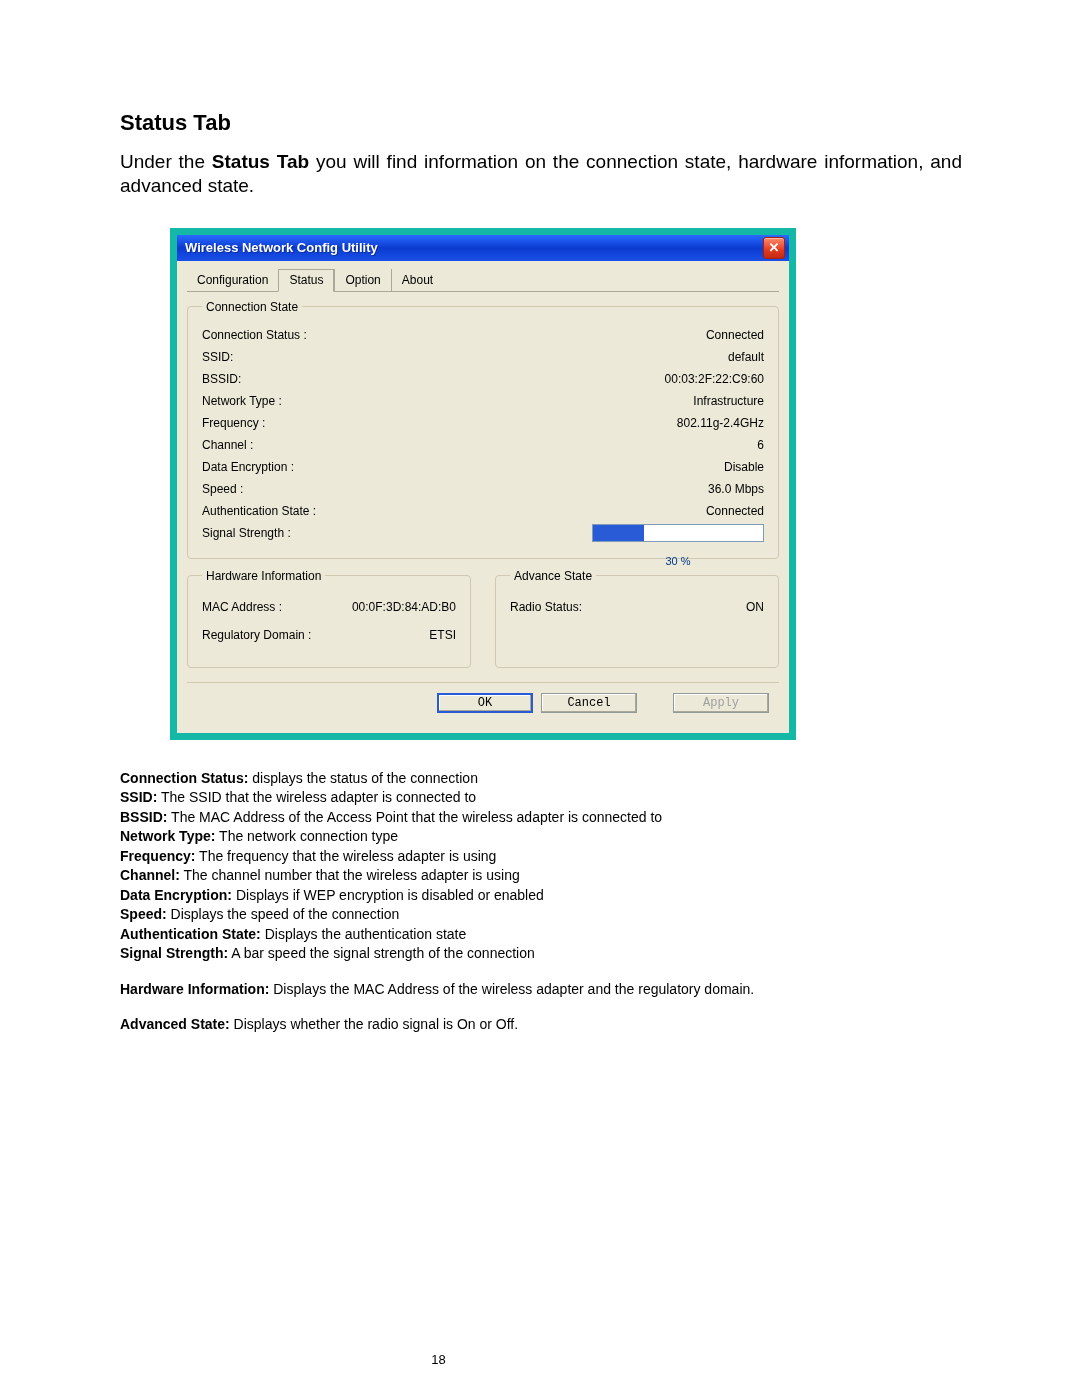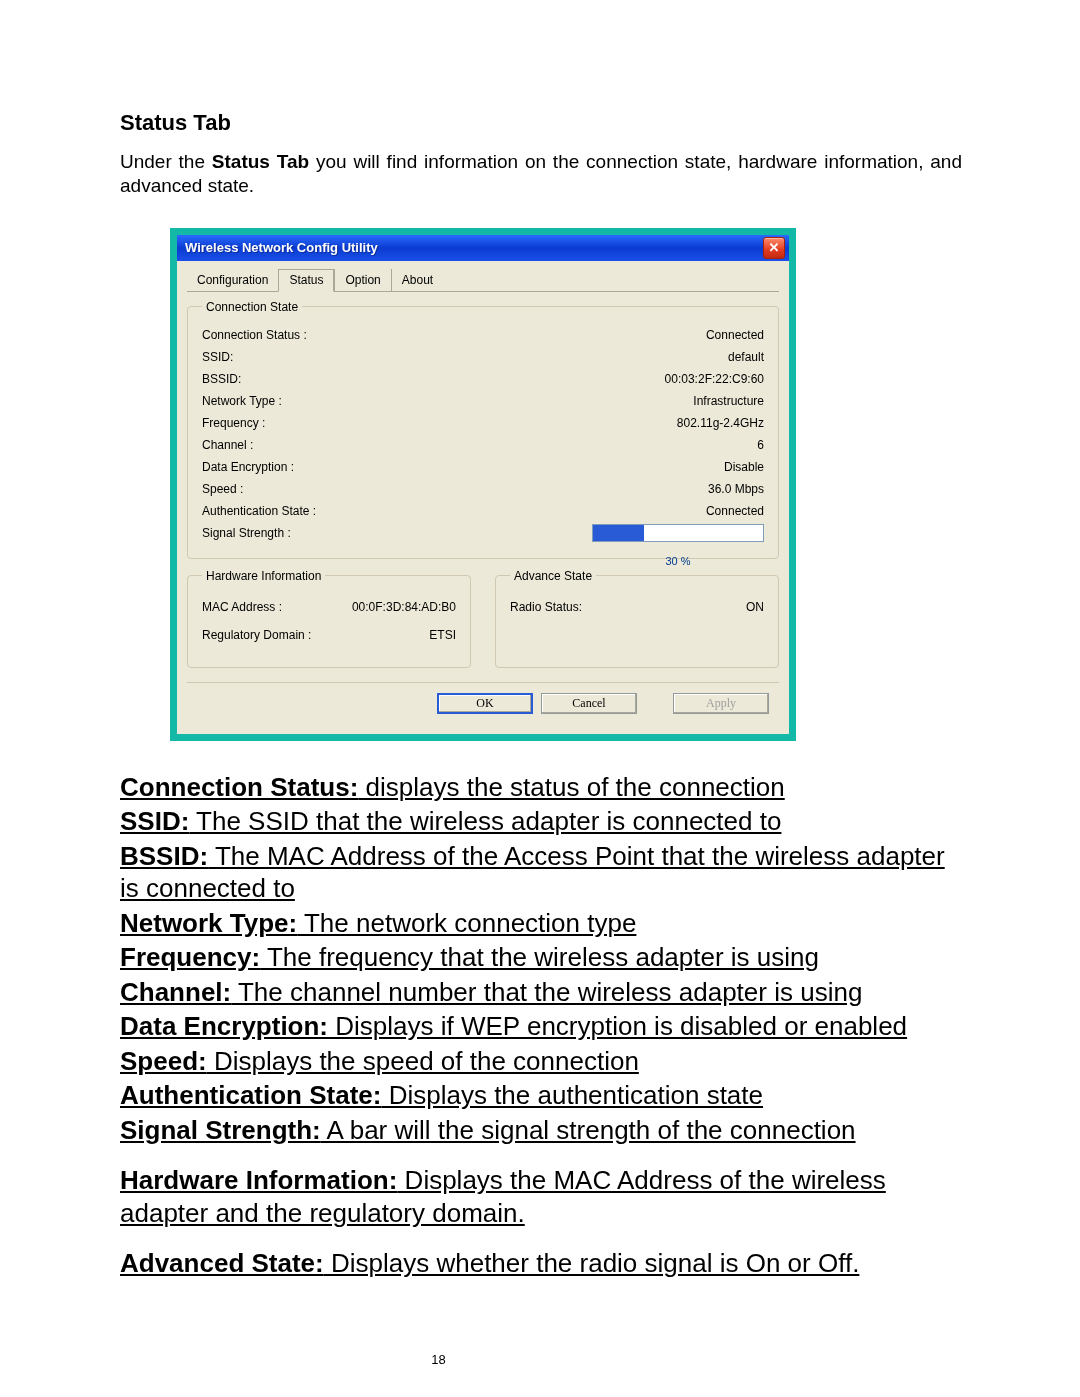--- a/index.html
+++ b/index.html
@@ -168,35 +168,34 @@
     display: flex;
     justify-content: flex-end;
     gap: 8px;
     padding: 10px 10px 10px 0;
     border-top: 1px solid #d0c8b0;
     margin-top: 4px;
   }
   .btn {
     min-width: 74px;
     padding: 2px 10px;
-    font-family: Liberation Serif, serif;
+    font-family: Liberation Mono, monospace;
     font-size: 12px;
     text-align: center;
     border: 1px solid #919b9c;
     background: #ece9d8;
     box-shadow: inset -1px -1px 0 #aca899, inset 1px 1px 0 #fff;
   }
   .btn.default { border: 2px solid #2a5bd7; padding: 1px 9px; }
   .btn.disabled { color: #a0a0a0; margin-left: 28px; }
 
   
   .defs {
-    font-size: 26px;
+    font-size: 14px;
     line-height: 1.25;
-    text-decoration: underline;
   }
   .defs p { margin: 0 0 2px 0; }
   .defs .gap { margin-top: 18px; }
 
   .page-num {
     position: absolute;
     bottom: 30px;
     left: 0;
     width: 877px;
     text-align: center;
@@ -314,21 +313,21 @@
   <div class="defs">
     <p><b>Connection Status:</b><span> displays the status of the connection</span></p>
     <p><b>SSID:</b><span> The SSID that the wireless adapter is connected to</span></p>
     <p><b>BSSID:</b><span> The MAC Address of the Access Point that the wireless adapter is connected to</span></p>
     <p><b>Network Type:</b><span> The network connection type</span></p>
     <p><b>Frequency:</b><span> The frequency that the wireless adapter is using</span></p>
     <p><b>Channel:</b><span> The channel number that the wireless adapter is using</span></p>
     <p><b>Data Encryption:</b><span> Displays if WEP encryption is disabled or enabled</span></p>
     <p><b>Speed:</b><span> Displays the speed of the connection</span></p>
     <p><b>Authentication State:</b><span> Displays the authentication state</span></p>
-    <p><b>Signal Strength:</b><span> A bar will the signal strength of the connection</span></p>
+    <p><b>Signal Strength:</b><span> A bar speed the signal strength of the connection</span></p>
 
     <p class="gap"><b>Hardware Information:</b><span> Displays the MAC Address of the wireless adapter and the regulatory domain.</span></p>
 
     <p class="gap"><b>Advanced State:</b><span> Displays whether the radio signal is On or Off.</span></p>
   </div>
 
   <div class="page-num">18</div>
 </div>
 
 </body></html>

